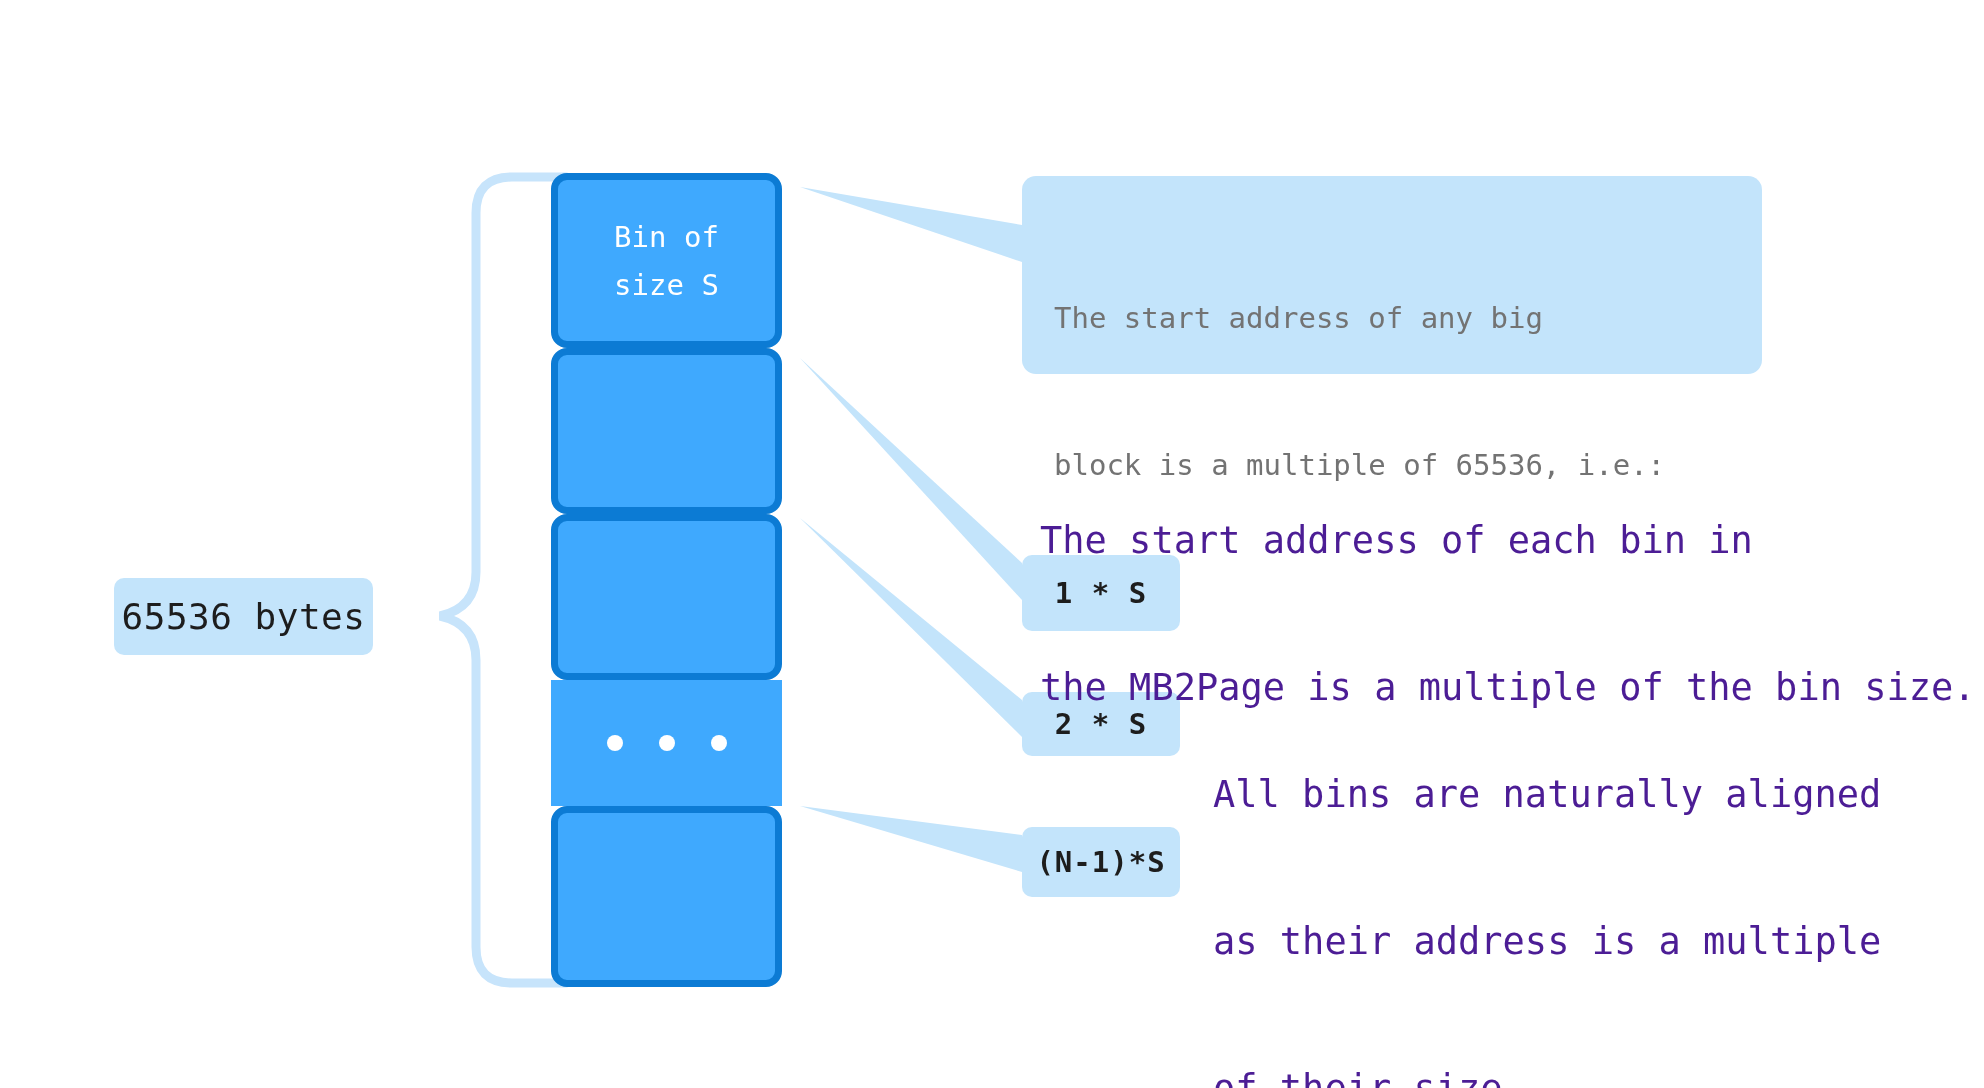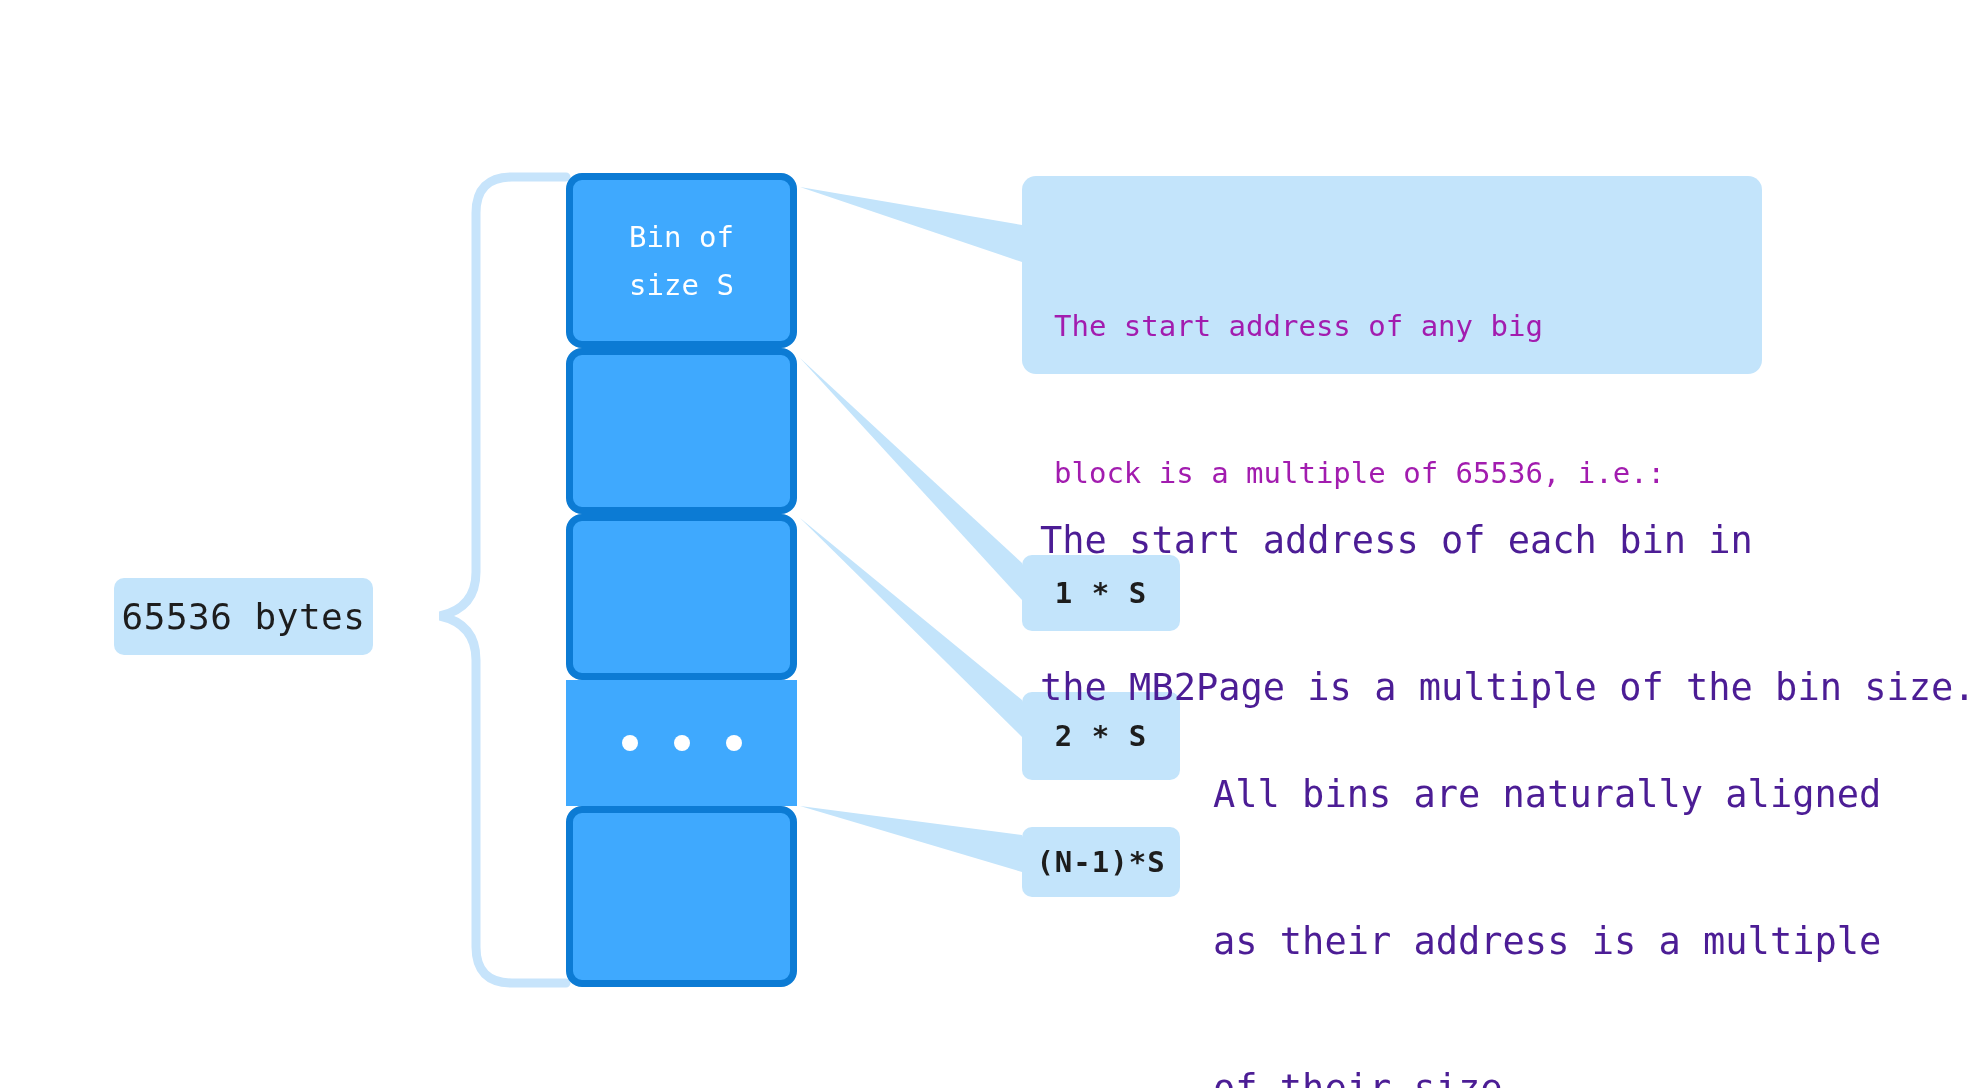--- a/index.html
+++ b/index.html
@@ -52,21 +52,21 @@
     top: 578px;
     width: 259px;
     height: 77px;
     font-size: 36px;
     letter-spacing: 0.5px;
   }
 
   
   #bin-column {
     position: absolute;
-    left: 566px;
+    left: 551px;
     top: 173px;
     width: 217px;
     height: 814px;
   }
 
   .bin {
     position: absolute;
     left: 0;
     width: 231px;
     background: #3fa9fe;
@@ -101,35 +101,35 @@
     background: #ffffff;
   }
 
   
   .offset-chip {
     font-size: 29px;
     letter-spacing: 1px;
     font-weight: bold;
   }
   #offset-1 { left: 1022px; top: 555px; width: 158px; height: 76px; }
-  #offset-2 { left: 1022px; top: 692px; width: 158px; height: 88px; }
+  #offset-2 { left: 1022px; top: 692px; width: 158px; height: 64px; }
   #offset-n { left: 1022px; top: 827px; width: 158px; height: 70px; }
 
   
   #callout-bigblock {
     position: absolute;
     left: 1022px;
     top: 176px;
     width: 740px;
     height: 198px;
     background: #c3e4fb;
     border-radius: 14px;
     box-sizing: border-box;
-    padding: 28px 32px;
-    color: #a21caf;
+    padding: 20px 32px;
+    color: #737373;
     font-size: 29px;
     line-height: 49px;
     white-space: pre;
   }
 
   
   .note {
     position: absolute;
     color: #4c1d95;
     font-size: 37px;

